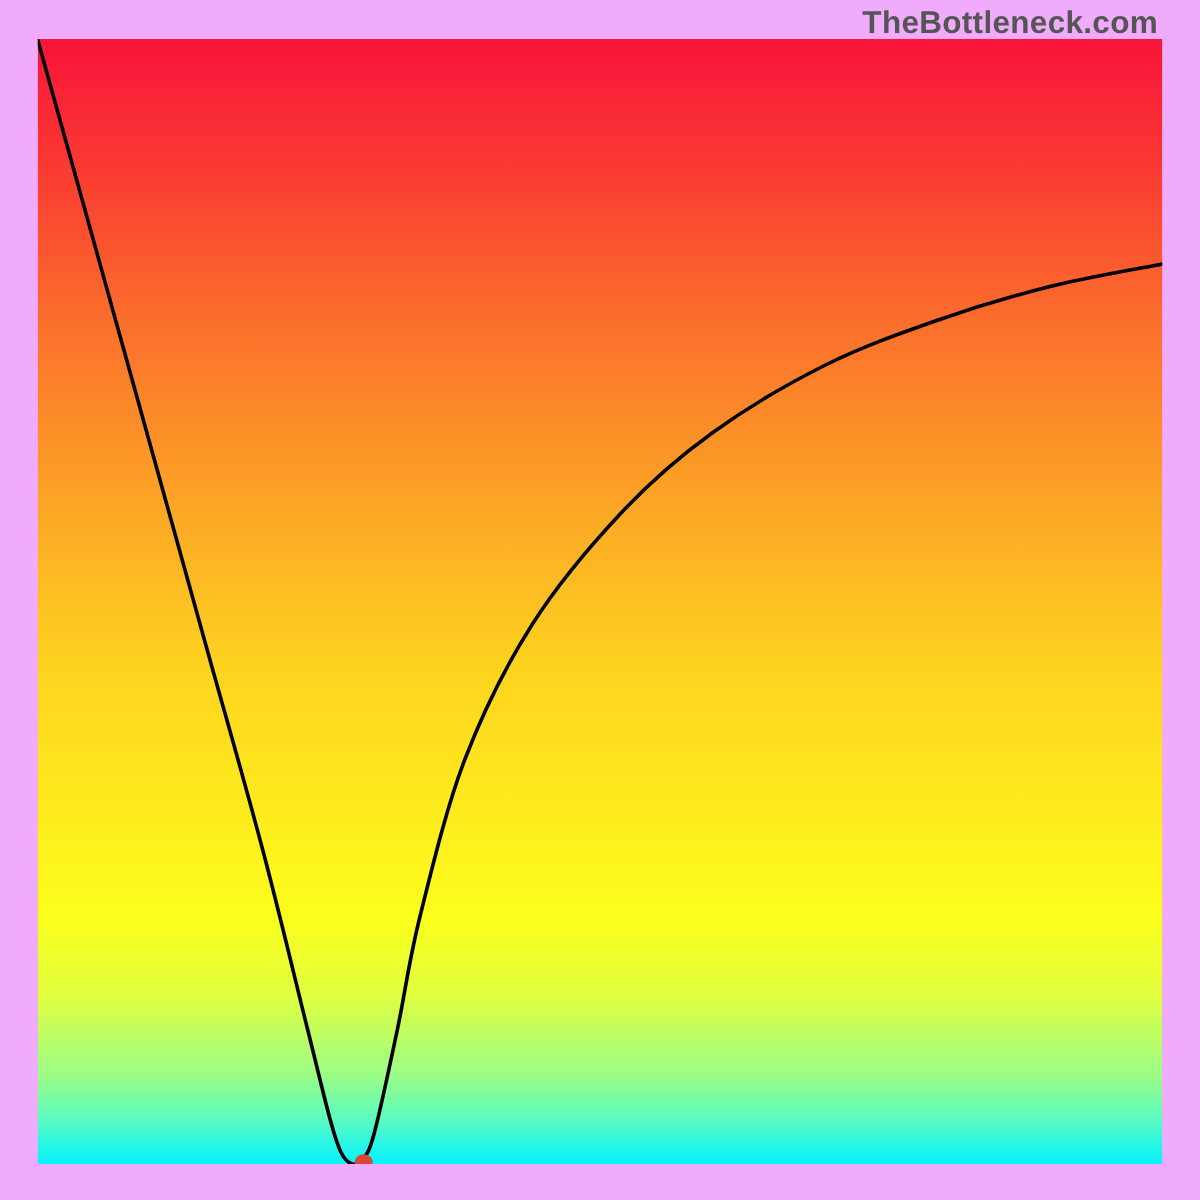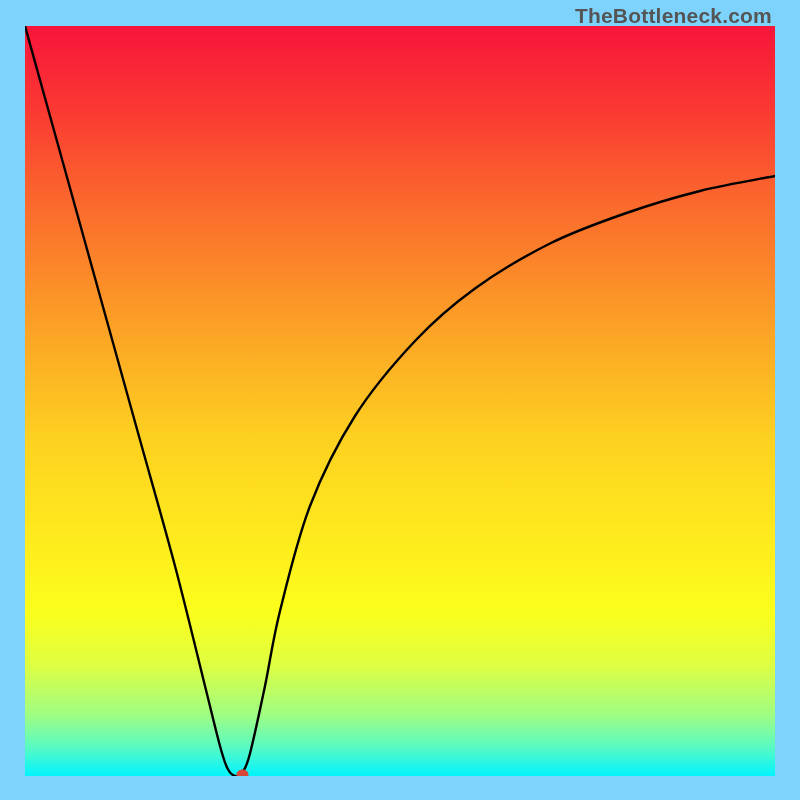--- a/index.html
+++ b/index.html
@@ -8,21 +8,21 @@
     width: 800px;
     height: 800px;
     overflow: hidden;
     background: #000;
     font-family: Arial, Helvetica, sans-serif;
   }
   .frame {
     position: absolute;
     top: 0; left: 0;
     width: 800px; height: 800px;
-    background: #7dd3fc;
+    background: #f0abfc;
   }
   .plot-area {
     position: absolute;
     top: 26px;
     left: 25px;
     width: 750px;
     height: 750px;
     overflow: hidden;
   }
   .plot-area svg {

